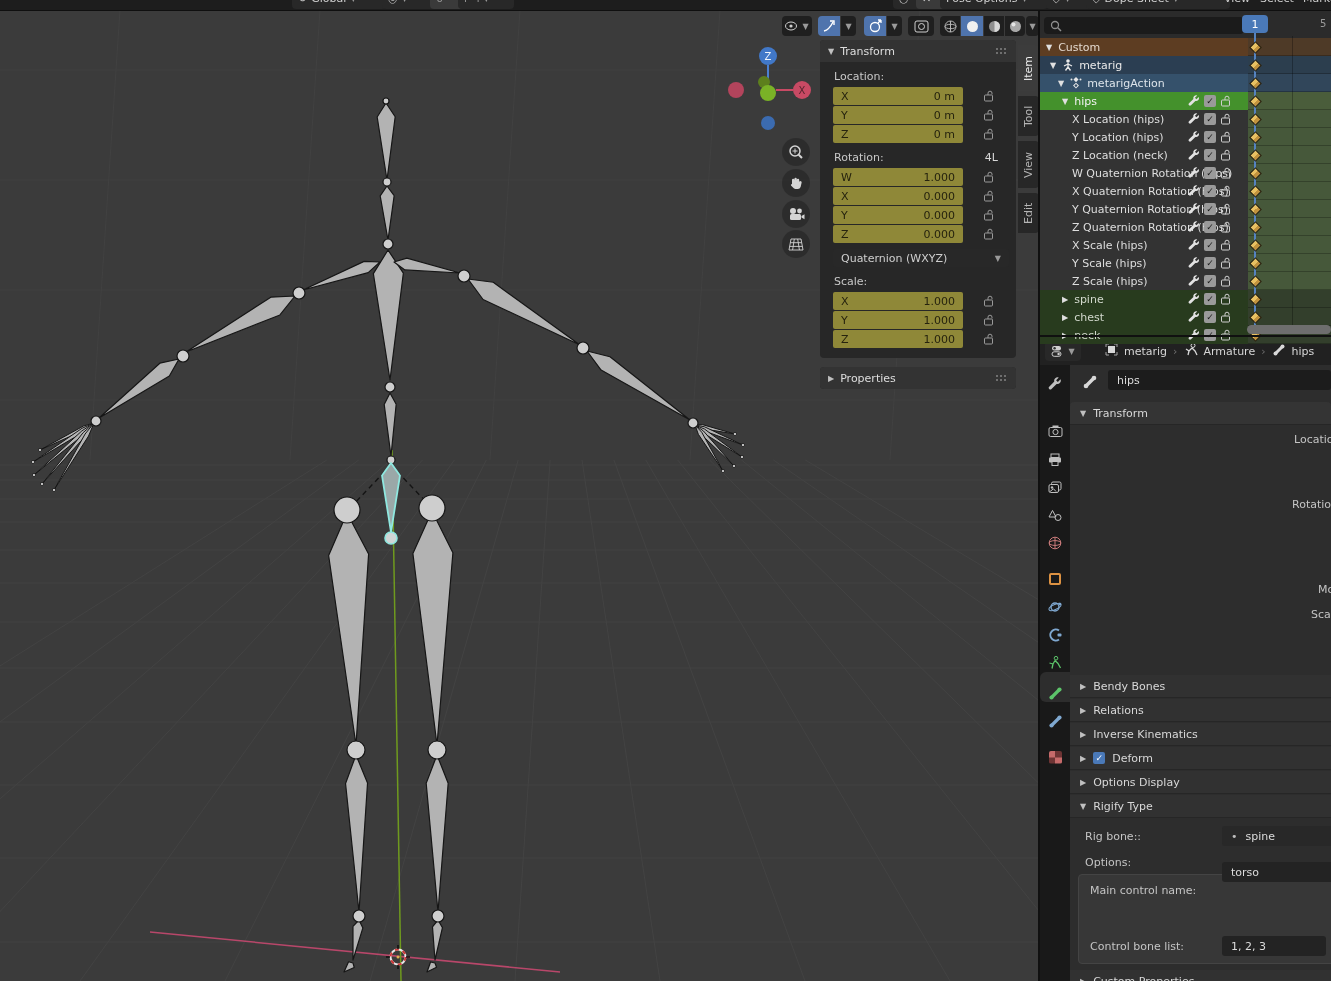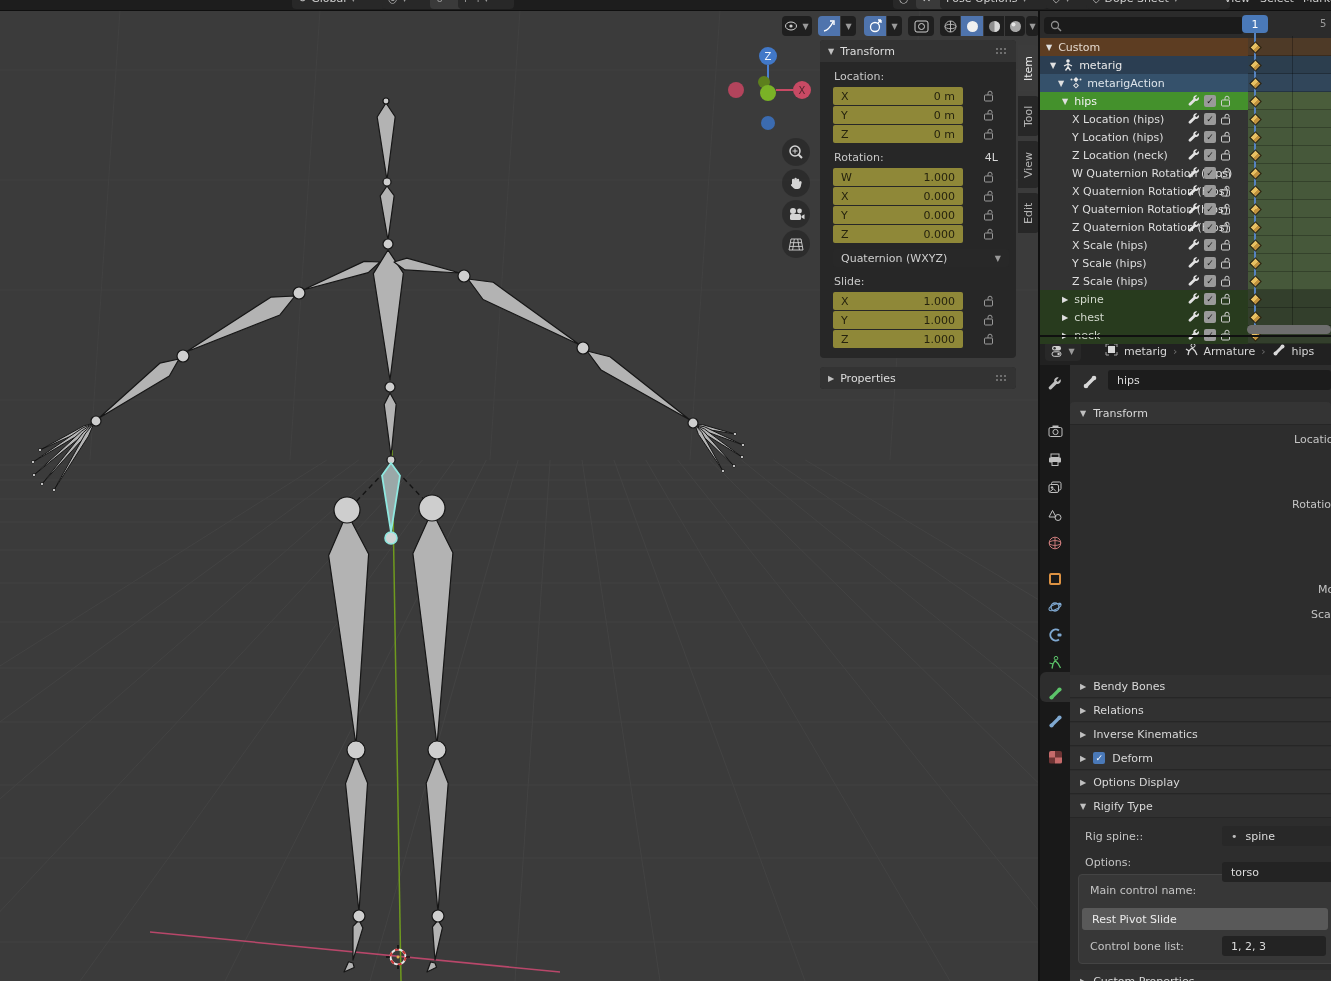--- a/index.html
+++ b/index.html
@@ -398,21 +398,21 @@
               <span class="lock"><svg width="11" height="12">
                   <rect x="1.5" y="5" width="8" height="6" rx="1" fill="none" stroke="#9a9a9a"></rect>
                   <path d="M5 5 V3.2 a2 2 0 0 1 4 0 V4.4" fill="none" stroke="#9a9a9a"></path>
                 </svg></span>
             </div>
           </div>
         <div class="ndrop">
           <span>Quaternion (WXYZ)</span>
           <span class="dd-arrow">▼</span>
         </div>
-        <div class="nlabel">Slide:</div>
+        <div class="nlabel">Scale:</div>
         <div id="scale-fields">
             <div class="frow">
               <span>X</span>
               <span>1.000</span>
               <span class="lock"><svg width="11" height="12">
                   <rect x="1.5" y="5" width="8" height="6" rx="1" fill="none" stroke="#9a9a9a"></rect>
                   <path d="M5 5 V3.2 a2 2 0 0 1 4 0 V4.4" fill="none" stroke="#9a9a9a"></path>
                 </svg></span>
             </div>
             <div class="frow">
@@ -508,30 +508,29 @@
     <span class="tri">▼</span>
     <span>Transform</span>
   </div>
   <div class="plabel" style="left:1294px;top:433px;">Location</div>
   <div class="plabel" style="left:1292px;top:498px;">Rotation</div>
   <div class="plabel" style="left:1318px;top:583px;">Mode</div>
   <div class="plabel" style="left:1311px;top:608px;">Scale</div>
 
   <div id="props-panels"></div>
 
-  <div class="plabel" style="left:1085px;top:830px;">Rig spine::</div>
+  <div class="plabel" style="left:1085px;top:830px;">Rig bone::</div>
   <div class="pfield" style="left:1222px;top:826px;width:120px;background:#282828;gap:8px;">
     <span style="color:#bdbdbd;">•</span>
     <span>spine</span>
   </div>
   <div class="plabel" style="left:1085px;top:856px;">Options:</div>
   <div class="abs" style="left:1078px;top:874px;width:260px;height:90px;background:#373737;border:1px solid #444444;border-radius:4px;box-sizing:border-box;"></div>
   <div class="plabel" style="left:1090px;top:884px;">Main control name:</div>
   <div class="pfield" style="left:1222px;top:862px;width:112px;">torso</div>
-  <div class="abs" style="left:1082px;top:908px;width:246px;height:22px;background:#595959;border-radius:3px;display:flex;align-items:center;padding-left:10px;box-sizing:border-box;color:#ececec;">Rest Pivot Slide</div>
   <div class="plabel" style="left:1090px;top:940px;">Control bone list:</div>
   <div class="pfield" style="left:1222px;top:936px;width:104px;">1, 2, 3</div>
   <div class="prop-panel-head" style="top:970px;">
     <span class="tri">▶</span>
     <span>Custom Properties</span>
   </div>
 
   <div class="abs" style="left:1038px;top:0;width:2px;height:981px;background:#101010;z-index:35;"></div>
   <div class="abs" style="left:1040px;top:335px;width:291px;height:2px;background:#101010;z-index:35;"></div>
 <div style="position: absolute; left: 0px; top: 0px; z-index: 20;">

